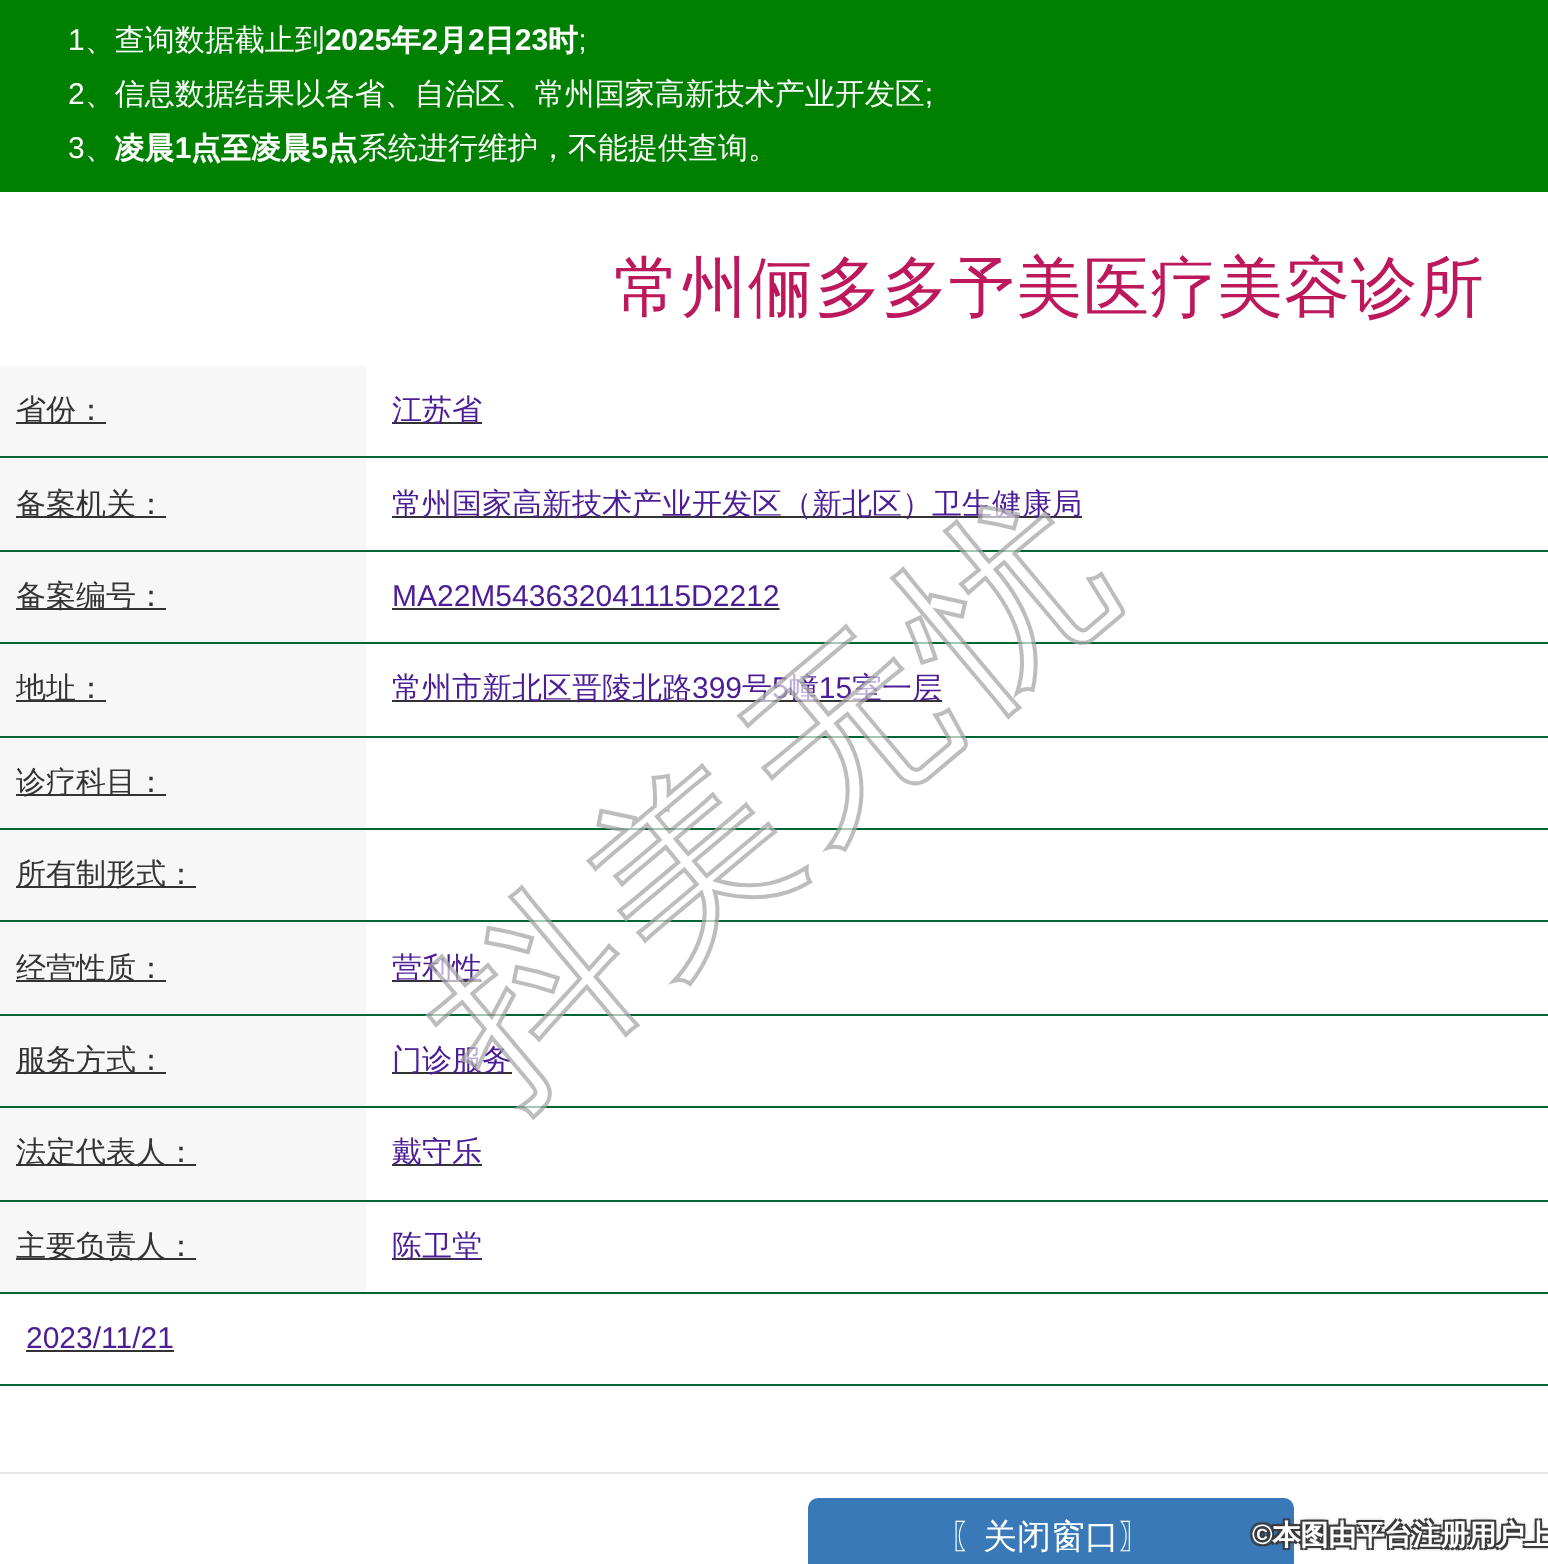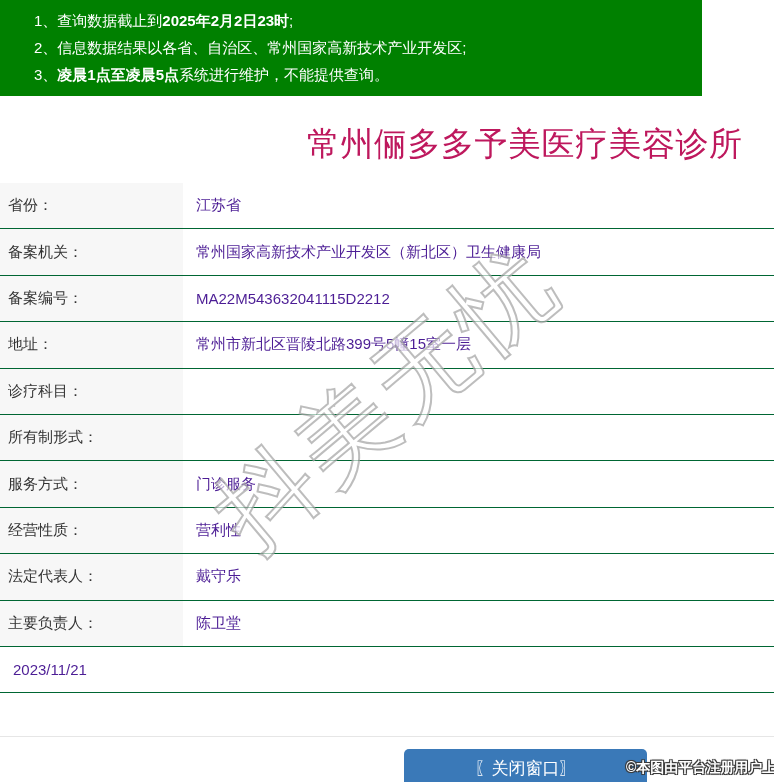--- a/index.html
+++ b/index.html
@@ -5,35 +5,35 @@
   * { margin:0; padding:0; box-sizing:border-box; }
   html,body { background:#ffffff; }
   body { font-family:"Liberation Sans","DejaVu Sans",sans-serif; color:#333; }
   .screen {
     position:relative; width:774px; height:782px;
     background:#ffffff; overflow:hidden; margin:0 auto;
   }
 
   
   .banner {
-    position:absolute; left:0; top:0; width:702px; height:96px;
+    position:absolute; left:0; top:0; width:774px; height:96px;
     background:#008000; color:#ffffff; padding:7px 10px 0 34px;
   }
   .banner .line { font-size:15px; line-height:27px; white-space:nowrap; }
   .banner .b { font-weight:bold; }
 
   
   .page-title {
     position:absolute; left:307px; top:124px;
     font-size:33px; line-height:40px; color:#be185d;
     font-weight:400; white-space:nowrap; letter-spacing:0.5px;
   }
 
   
-  .info-table { position:absolute; left:0; top:183px; width:774px; }
+  .info-table { position:absolute; left:0; top:183px; width:774px;text-decoration:underline; }
   .row {
     display:flex; height:46.4px; border-bottom:1px solid #006633;
   }
   .cell-label {
     width:183px; flex:0 0 183px; background:#f7f7f7;
     display:flex; align-items:center; padding-left:8px;
     font-size:15px; color:#333;
   }
   .cell-value {
     flex:1; display:flex; align-items:center; padding-left:13px;
@@ -107,26 +107,26 @@
       <div class="cell-label">地址：</div>
       <div class="cell-value">常州市新北区晋陵北路399号5幢15室一层</div>
     </div>
     <div class="row">
       <div class="cell-label">诊疗科目：</div>
     </div>
     <div class="row">
       <div class="cell-label">所有制形式：</div>
     </div>
     <div class="row">
+      <div class="cell-label">经营性质：</div>
+      <div class="cell-value">营利性</div>
+    </div>
+    <div class="row">
       <div class="cell-label">服务方式：</div>
       <div class="cell-value">门诊服务</div>
-    </div>
-    <div class="row">
-      <div class="cell-label">经营性质：</div>
-      <div class="cell-value">营利性</div>
     </div>
     <div class="row">
       <div class="cell-label">法定代表人：</div>
       <div class="cell-value">戴守乐</div>
     </div>
     <div class="row">
       <div class="cell-label">主要负责人：</div>
       <div class="cell-value">陈卫堂</div>
     </div>
     <div class="row">

